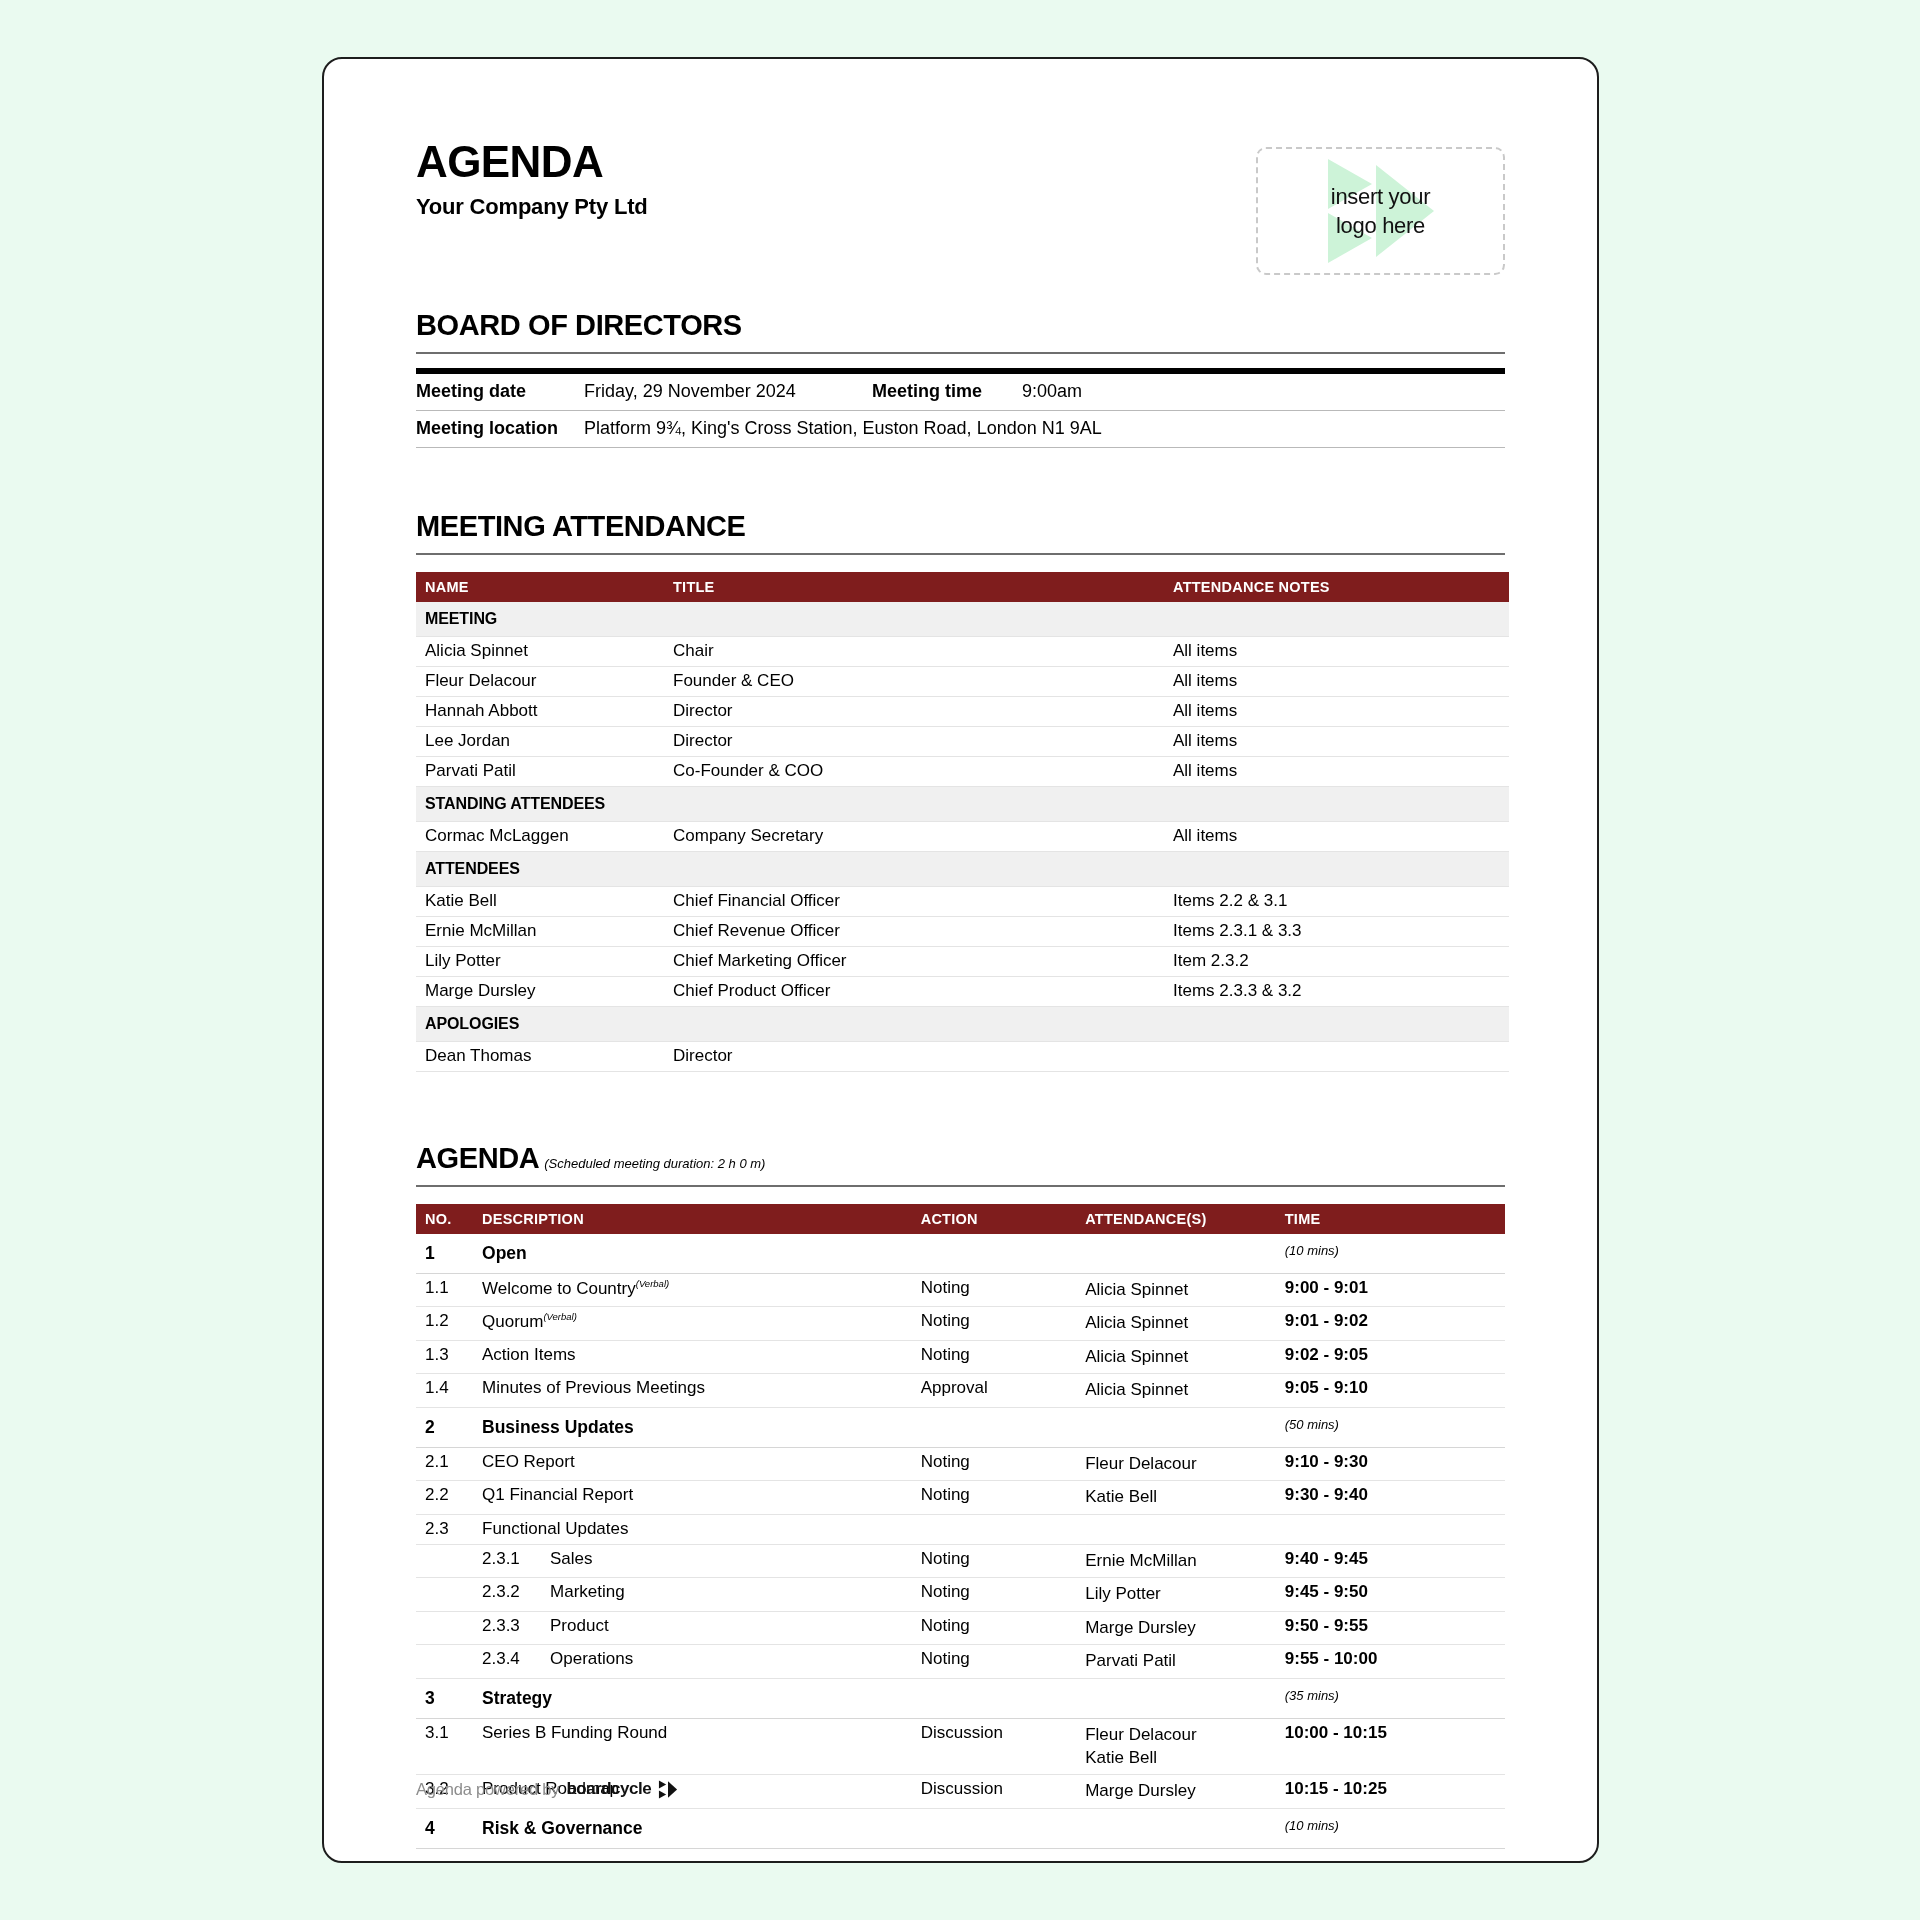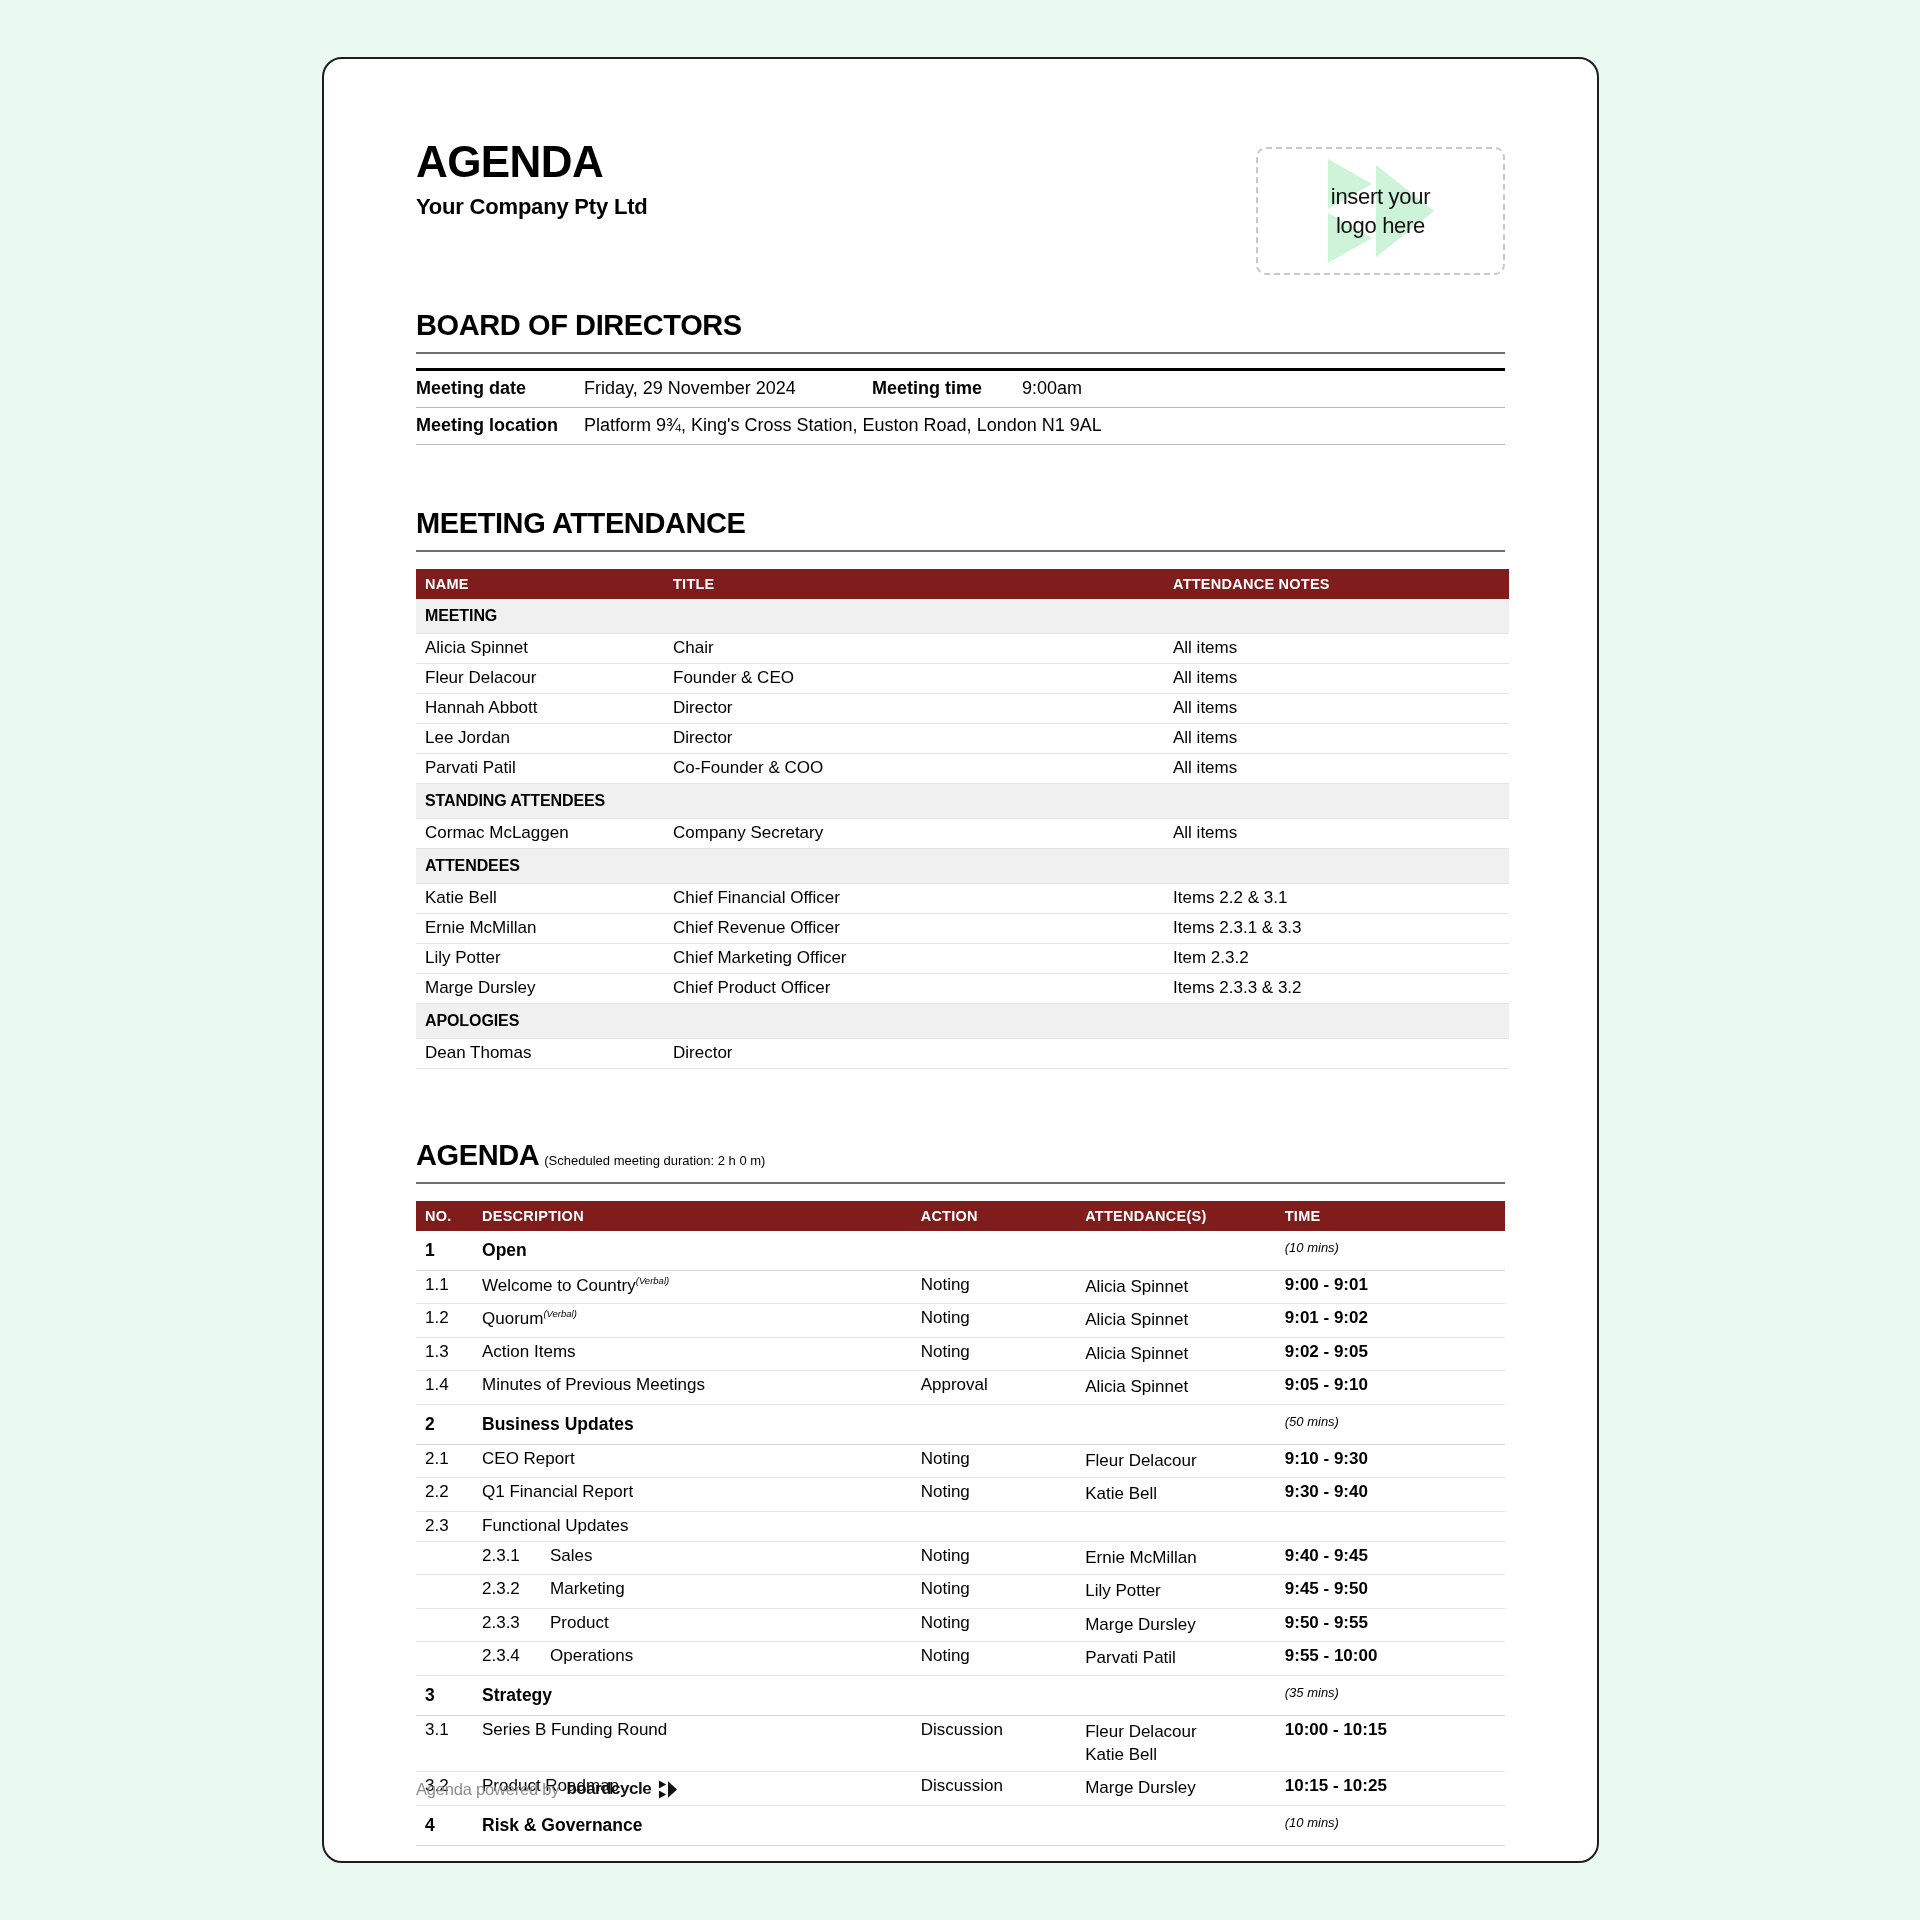--- a/index.html
+++ b/index.html
@@ -91,38 +91,39 @@
     font-size: 29px;
     font-weight: 700;
     letter-spacing: -0.4px;
     color: #000;
     padding-bottom: 10px;
     border-bottom: 2px solid #6e6e6e;
   }
   .sec-h.tight { display: flex; align-items: baseline; }
   .sec-note {
     font-size: 13px;
+    font-style: italic;
     font-weight: 400;
     margin-left: 5px;
     color: #000;
     letter-spacing: 0;
   }
   .h-board { margin-top: 38px; }
   .h-att   { margin-top: 62px; }
   .h-agenda{ margin-top: 70px; }
 
   
   .meta {
     margin-top: 14px;
     width: 100%;
     border-collapse: collapse;
     font-size: 18px;
   }
   .meta tr { border-bottom: 1px solid #b9b9b9; }
-  .meta tr:first-child { border-top: 3px solid #000000; }
+  .meta tr:first-child { border-top: 6px solid #000000; }
   .meta td { padding: 7px 0 8px 0; vertical-align: baseline; color: #000; }
   .meta .lbl { font-weight: 700; width: 168px; white-space: nowrap; }
   .meta .val { width: 288px; }
   .meta .lbl2 { font-weight: 700; width: 150px; white-space: nowrap; }
 
   
   table.grid {
     width: 100%;
     border-collapse: collapse;
     table-layout: fixed;

